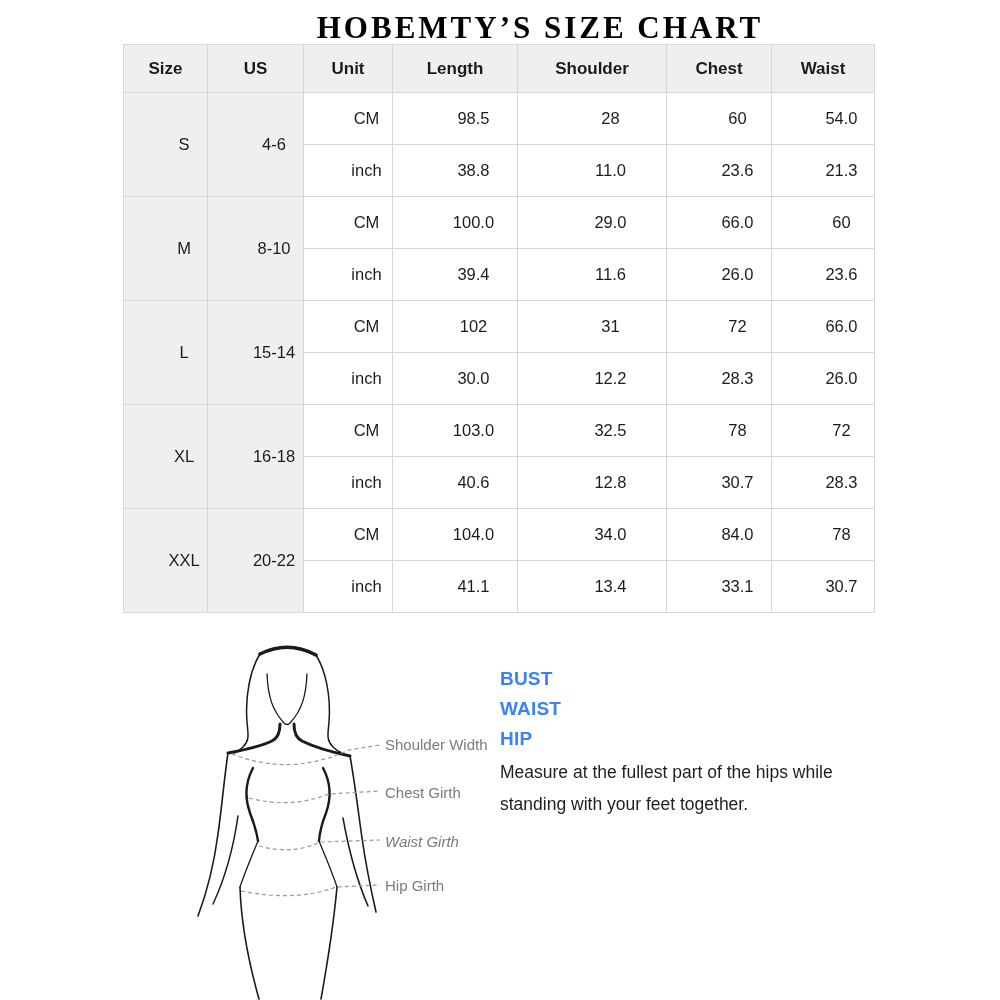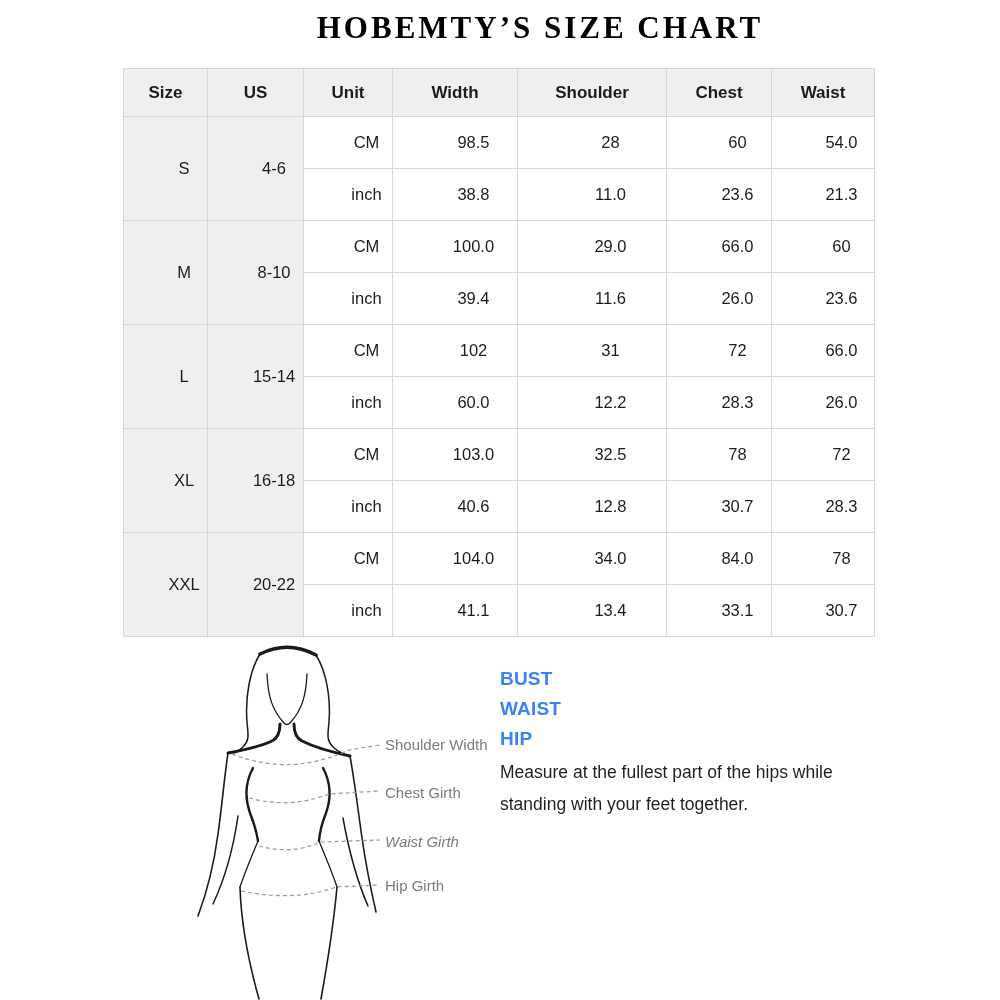--- a/index.html
+++ b/index.html
@@ -7,21 +7,21 @@
     width:1000px; height:1000px; background:#ffffff; position:relative;
     font-family:"Liberation Sans", sans-serif; color:var(--text,#1c1c1c);
     overflow:hidden;
   }
   .title {
     position:absolute; top:10px; left:0; width:1000px; margin:0;
     text-align:center; font-family:"Liberation Serif", serif;
     font-size:31px; font-weight:700; letter-spacing:3px; color:#000;padding-left:40px;
   }
   table.size-table {
-    position:absolute; left:123px; top:68px;
+    position:absolute; left:123px; top:44px;
     border-collapse:collapse; table-layout:fixed;
   }
   .size-table th, .size-table td {
     border:1px solid var(--border,#d7d7d7);
     text-align:center; vertical-align:middle;
     font-size:16.5px; padding:0; color:var(--text,#1c1c1c);
   }
   .size-table th { height:47px; background:var(--shade,#efefef); font-weight:700; font-size:17px; }
   .size-table td { height:51px; background:#ffffff; font-weight:400;padding-left:37px; }
   .size-table td.shade { background:var(--shade,#efefef); }
@@ -70,21 +70,21 @@
       <col style="width:125px">
         <col style="width:149px">
         <col style="width:105px">
         <col style="width:103px">
     </colgroup>
     <thead>
       <tr>
         <th>Size</th>
         <th>US</th>
         <th>Unit</th>
-        <th>Width</th>
+        <th>Length</th>
         <th>Shoulder</th>
         <th>Chest</th>
         <th>Waist</th>
       </tr>
     </thead>
     <tbody>
         <tr>
           <td class="shade" rowspan="2">S</td>
           <td class="shade" rowspan="2">4-6</td>
           <td>CM</td>
@@ -120,21 +120,21 @@
           <td class="shade" rowspan="2">L</td>
           <td class="shade" rowspan="2">15-14</td>
           <td>CM</td>
           <td>102</td>
           <td>31</td>
           <td>72</td>
           <td>66.0</td>
         </tr>
         <tr>
           <td>inch</td>
-          <td>60.0</td>
+          <td>30.0</td>
           <td>12.2</td>
           <td>28.3</td>
           <td>26.0</td>
         </tr>
         <tr>
           <td class="shade" rowspan="2">XL</td>
           <td class="shade" rowspan="2">16-18</td>
           <td>CM</td>
           <td>103.0</td>
           <td>32.5</td>

